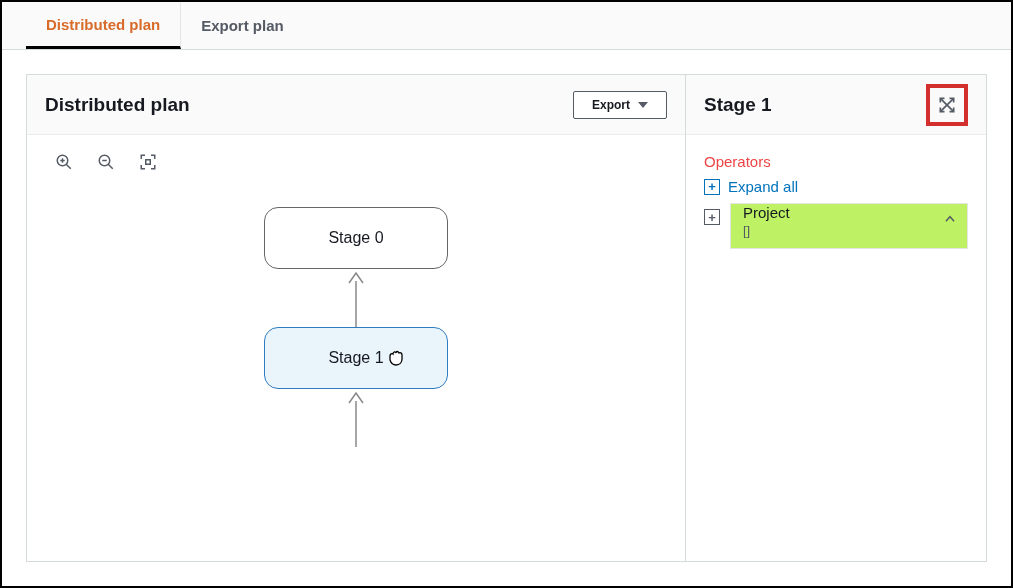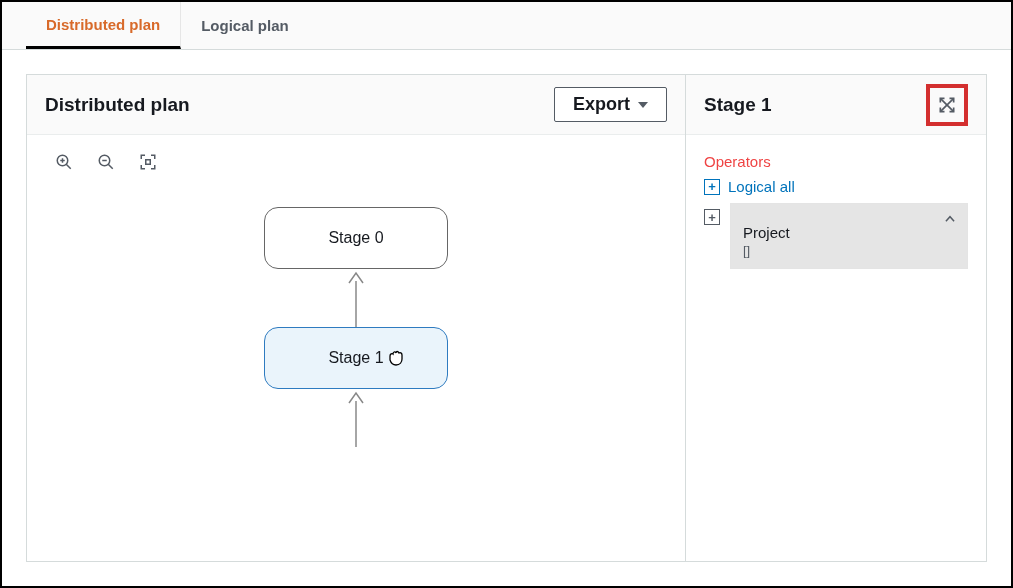--- a/index.html
+++ b/index.html
@@ -68,21 +68,21 @@
   }
   .panel-title {
     font-size: 19px;
     font-weight: 700;
     color: #16191f;
   }
   .export-btn {
     border: 1px solid #545b64;
     background: #fff;
     padding: 6px 18px;
-    font-size: 18px;
+    font-size: 12px;
     font-weight: 700;
     color: #16191f;
     border-radius: 2px;
     display: flex;
     align-items: center;
     gap: 8px;
     cursor: pointer;
   }
   .caret-down {
     width: 0; height: 0;
@@ -203,23 +203,23 @@
     font-size: 13px;
     line-height: 1;
     color: #545b64;
     font-weight: bold;
     cursor: pointer;
     flex-shrink: 0;
     margin-top: 6px;
   }
   .operator-card {
     flex: 1;
-    background: #e5e5e5;
+    background: #bef264;
     border: 1px solid #e4e4e4;
-    padding: 20px 12px 10px 12px;
+    padding: 0 12px 10px 12px;
     position: relative;
   }
   .operator-name {
     font-size: 15px;
     color: #16191f;
   }
   .operator-sub {
     font-size: 13px;
     color: #545b64;
     margin-top: 2px;
@@ -230,21 +230,21 @@
     top: 8px;
     color: #545b64;
     cursor: pointer;
   }
 </style>
 </head>
 <body>
 
 <div class="tabs">
   <div class="tab active">Distributed plan</div>
-  <div class="tab">Logical plan</div>
+  <div class="tab">Export plan</div>
 </div>
 
 <div class="content">
 
   <div class="panel panel-left">
     <div class="panel-header">
       <div class="panel-title">Distributed plan</div>
       <button class="export-btn">
         <span>Export</span>
         <span class="caret-down"></span>
@@ -320,21 +320,21 @@
             <polyline points="20,15 20,20 15,20"></polyline>
           </svg>
         </span>
       </div>
     </div>
     <div class="panel-body">
       <div class="operators-section">
         <div class="operators-label">Operators</div>
         <div class="expand-all-row">
           <span class="plus-box">+</span>
-          <span class="expand-all-link">Logical all</span>
+          <span class="expand-all-link">Expand all</span>
         </div>
         <div class="operator-row">
           <span class="plus-box-gray">+</span>
           <div class="operator-card">
             <div class="operator-name">Project</div>
             <div class="operator-sub">[]</div>
             <span class="operator-chevron">
               <svg width="14" height="14" viewBox="0 0 24 24" fill="none" stroke="#545b64" stroke-width="2.5">
                 <polyline points="5,16 12,8 19,16"></polyline>
               </svg>

